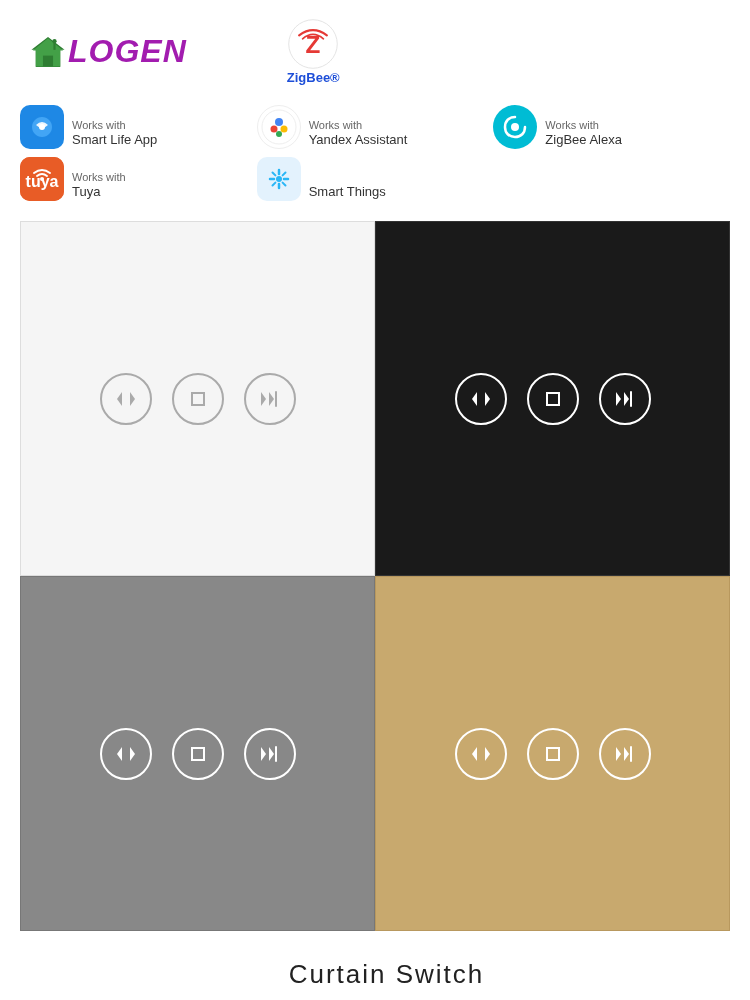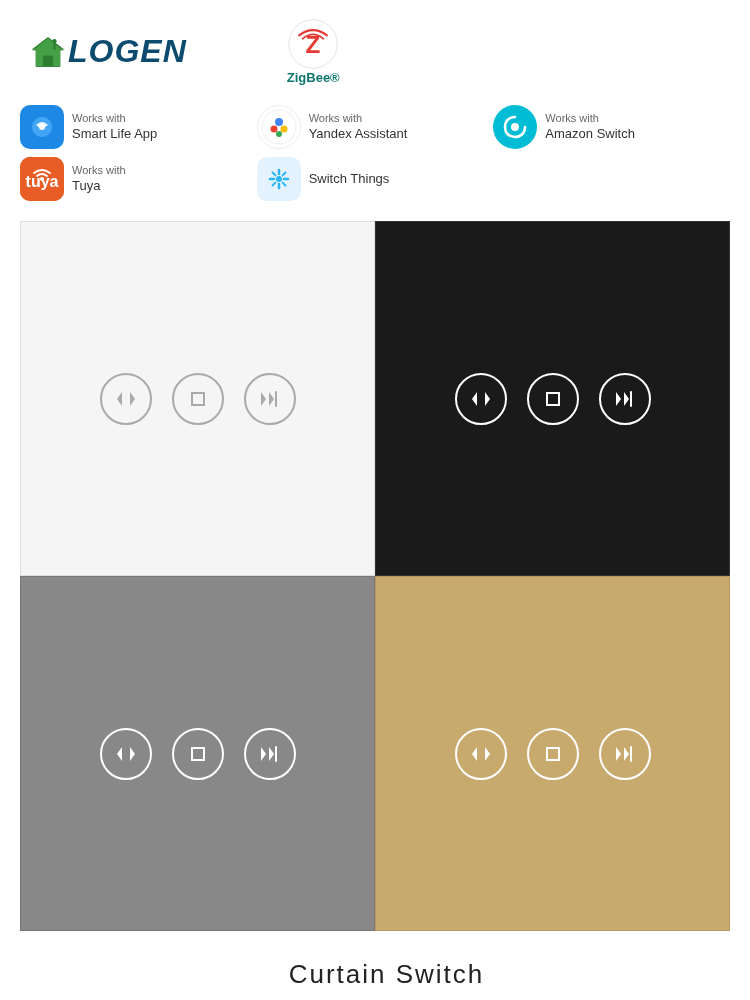--- a/index.html
+++ b/index.html
@@ -20,21 +20,21 @@
     }
 
     .logen-logo {
       display: flex;
       align-items: center;
     }
 
     .logen-text {
       font-size: 32px;
       font-weight: 900;
-      color: #0c4a6e;
+      color: #a21caf;
       letter-spacing: 1px;
       font-style: italic;
     }
 
     .logen-house {
       width: 36px;
       height: 36px;
       margin-right: 2px;
     }
 
@@ -45,35 +45,35 @@
       margin-left: 60px;
     }
 
     .zigbee-icon {
       width: 52px;
       height: 52px;
     }
 
     .zigbee-text {
       font-size: 13px;
-      color: #0f766e;
+      color: #1d4ed8;
       font-weight: bold;
     }
 
     
     .compat-grid {
       display: grid;
       grid-template-columns: 1fr 1fr 1fr;
       padding: 10px 20px;
       row-gap: 8px;
     }
 
     .compat-item {
       display: flex;
-      align-items: center;
+      align-items: flex-end;
       gap: 8px;
     }
 
     .compat-icon {
       width: 44px;
       height: 44px;
       border-radius: 10px;
       flex-shrink: 0;
       display: flex;
       align-items: center;
@@ -258,21 +258,21 @@
   <div class="compat-item">
     <div class="compat-icon icon-alexa">
       <svg width="36" height="36" viewBox="0 0 36 36">
         <circle cx="18" cy="18" r="17" fill="#00bcd4"></circle>
         <path d="M18 8 C12 8 8 12 8 18 C8 24 12 28 18 28 C24 28 28 24 28 18" fill="none" stroke="white" stroke-width="2.5" stroke-linecap="round"></path>
         <circle cx="18" cy="18" r="4" fill="white"></circle>
       </svg>
     </div>
     <div class="compat-text">
       <span class="works-with">Works with</span>
-      <span class="app-name">Amazon Switch</span>
+      <span class="app-name">ZigBee Alexa</span>
     </div>
   </div>
 
   <div class="compat-item">
     <div class="compat-icon icon-tuya">
       <svg width="44" height="44" viewBox="0 0 44 44">
         <rect width="44" height="44" rx="10" fill="#e85c26"></rect>
         <text x="22" y="30" text-anchor="middle" font-size="16" font-weight="bold" fill="white" font-family="Arial">tuya</text>
 
         <path d="M14 16 Q22 10 30 16" fill="none" stroke="white" stroke-width="2" stroke-linecap="round"></path>
@@ -298,21 +298,21 @@
         <line x1="9" y1="18" x2="13" y2="18" stroke="#29b6f6" stroke-width="2.5" stroke-linecap="round"></line>
         <line x1="23" y1="18" x2="27" y2="18" stroke="#29b6f6" stroke-width="2.5" stroke-linecap="round"></line>
         <line x1="11.5" y1="11.5" x2="14.4" y2="14.4" stroke="#29b6f6" stroke-width="2" stroke-linecap="round"></line>
         <line x1="21.6" y1="21.6" x2="24.5" y2="24.5" stroke="#29b6f6" stroke-width="2" stroke-linecap="round"></line>
         <line x1="24.5" y1="11.5" x2="21.6" y2="14.4" stroke="#29b6f6" stroke-width="2" stroke-linecap="round"></line>
         <line x1="14.4" y1="21.6" x2="11.5" y2="24.5" stroke="#29b6f6" stroke-width="2" stroke-linecap="round"></line>
       </svg>
     </div>
     <div class="compat-text">
       <span class="works-with"></span>
-      <span class="app-name">Switch Things</span>
+      <span class="app-name">Smart Things</span>
     </div>
   </div>
 
 </div>
 
 <div class="panels-grid">
 
   <div class="switch-panel white">
     <div class="buttons-row">
       <div class="switch-btn">

